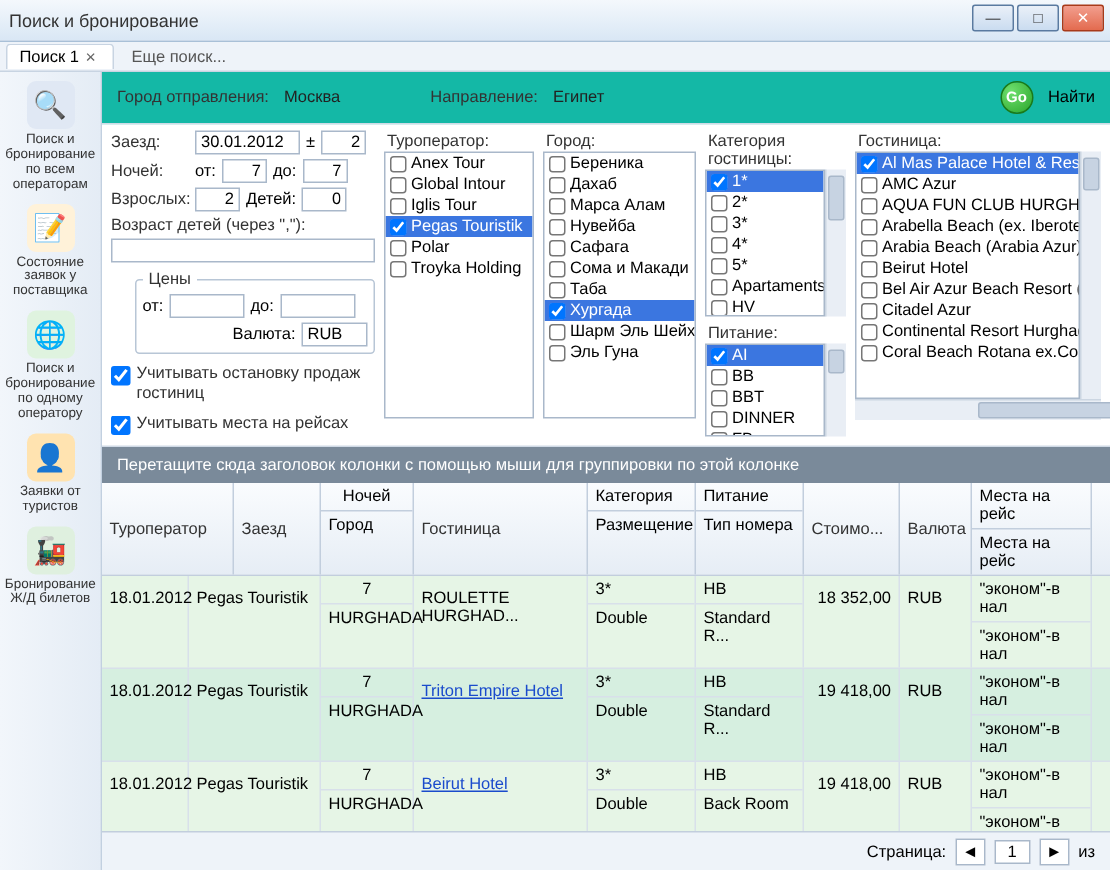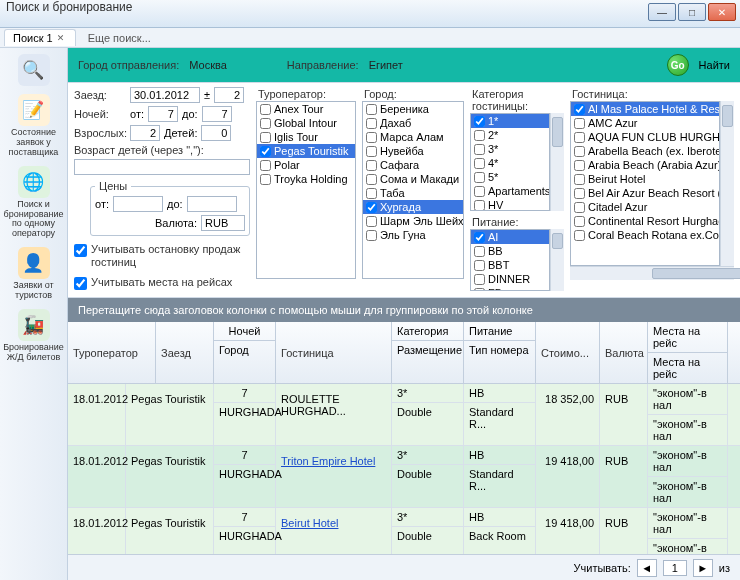--- a/index.html
+++ b/index.html
@@ -1,18 +1,18 @@
 <!DOCTYPE html>
 <html><head>
 <meta charset="utf-8">
 <style>
 * { margin:0; padding:0; box-sizing:border-box; font-family:Tahoma,Arial,sans-serif; font-size:11px; }
 body { background:#fff; width:740px; height:580px; overflow:hidden; position:relative; }
 
-.titlebar { height:28px; background:linear-gradient(to bottom,#f4f8fc,#d9e7f5); border-bottom:1px solid #a9c0d7; display:flex; padding:0 6px; position:relative; }
+.titlebar { height:28px; background:linear-gradient(to bottom,#f4f8fc,#d9e7f5); border-bottom:1px solid #a9c0d7; display:flex; align-items:center; padding:0 6px; position:relative; }
 .titlebar .title { font-size:12px; color:#333; }
 .winbtns { position:absolute; right:4px; top:3px; display:flex; gap:2px; }
 .winbtn { width:28px; height:18px; border:1px solid #5a7aa0; border-radius:2px; background:linear-gradient(to bottom,#eaf0f8,#cadcf0); display:flex; align-items:center; justify-content:center; cursor:pointer; font-size:10px; color:#333; }
 .winbtn.close { background:linear-gradient(to bottom,#f29e8e,#e36b4f); color:#fff; border-color:#a83a1a; }
 
 .tabstrip { height:20px; background:#eef3f9; border-bottom:1px solid #c8d4e2; display:flex; align-items:center; padding-left:4px; gap:4px; }
 .tab { padding:2px 8px; background:#fff; border:1px solid #c8d4e2; border-bottom:none; border-radius:3px 3px 0 0; display:flex; align-items:center; gap:4px; cursor:pointer; }
 .tabclose { width:10px; height:10px; font-size:9px; color:#666; }
 .moretab { padding:2px 8px; color:#555; cursor:pointer; }
 
@@ -100,20 +100,21 @@
     <span>Поиск 1</span>
     <span class="tabclose">✕</span>
   </div>
   <div class="moretab">Еще поиск...</div>
 </div>
 
 <div class="main">
   <div class="sidebar" id="sidebar">
       <div class="sbitem">
         <div class="sbicon" style="background:#e0e8f4">🔍</div>
+        <div class="sblabel">Поиск и бронирование по всем операторам</div>
       </div>
       <div class="sbitem">
         <div class="sbicon" style="background:#fff2d9">📝</div>
         <div class="sblabel">Состояние заявок у поставщика</div>
       </div>
       <div class="sbitem">
         <div class="sbicon" style="background:#dff3df">🌐</div>
         <div class="sblabel">Поиск и бронирование по одному оператору</div>
       </div>
       <div class="sbitem">
@@ -508,20 +509,20 @@
             <div class="gc c9">
               <div>"эконом"-в нал</div>
               <div class="subcell">"эконом"-в нал</div>
             </div>
           </div>
         </div>
 
     </div>
 
     <div class="footer">
-      <span>Учитывать:</span>
+      <span>Страница:</span>
       <div class="pgbtn">◄</div>
       <input class="pginp" value="1" style="">
       <div class="pgbtn">►</div>
       <span>из</span>
     </div>
   </div>
 </div>
 
 </body></html>

